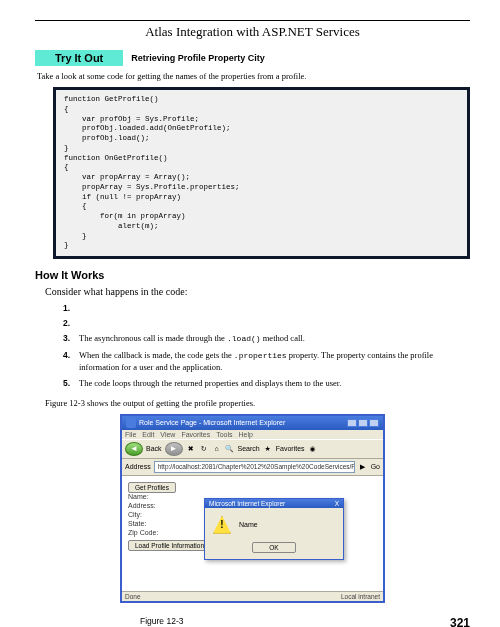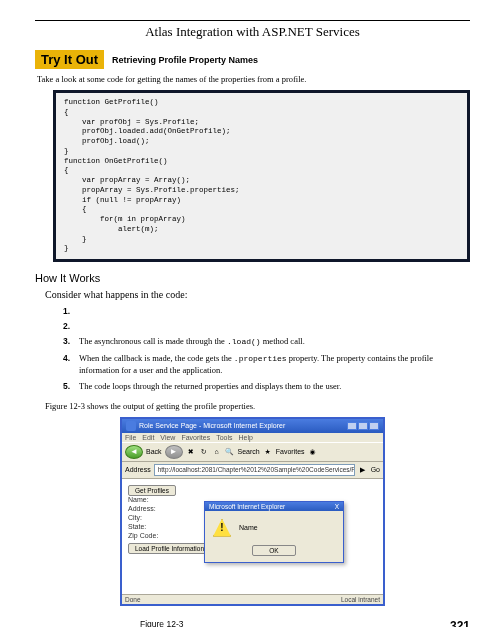--- a/index.html
+++ b/index.html
@@ -24,25 +24,25 @@
     font-size: 13px;
     font-family: Georgia, serif;
     margin-bottom: 10px;
   }
   .section-bar {
     display: flex;
     align-items: center;
     margin-bottom: 5px;
   }
   .try-it-out {
-    background: #eab308;
-    padding: 2px 6px;
+    background: #5eead4;
+    padding: 2px 20px;
     font-weight: bold;
     font-family: Arial, sans-serif;
-    font-size: 13px;
+    font-size: 11px;
   }
   .section-title {
     font-weight: bold;
     font-family: Arial, sans-serif;
     font-size: 9px;
     padding: 2px 8px;
   }
   .intro-text {
     font-size: 8.5px;
     margin-bottom: 6px;
@@ -52,21 +52,21 @@
     background: #f0f0f0;
     border: 3px solid #0f172a;
     font-family: 'Courier New', monospace;
     font-size: 7.5px;
     padding: 5px 8px;
     margin: 0 0 10px 18px;
     white-space: pre;
     line-height: 1.3;
   }
   .how-it-works {
-    font-weight: normal;
+    font-weight: bold;
     font-family: Arial, sans-serif;
     font-size: 11px;
     margin-bottom: 5px;
   }
   .consider {
     font-size: 10px;
     margin-bottom: 6px;
     padding-left: 10px;
   }
   .numbered-list {
@@ -224,21 +224,21 @@
 </style>
 </head>
 <body>
 
 <div class="page">
   <div class="header-line"></div>
   <div class="header-title">Atlas Integration with ASP.NET Services</div>
 
   <div class="section-bar">
     <span class="try-it-out">Try It Out</span>
-    <span class="section-title">Retrieving Profile Property Names</span>
+    <span class="section-title">Retrieving Profile Property City</span>
   </div>
   <div class="intro-text">Take a look at some code for getting the names of the properties from a profile.</div>
 
   <div class="code-block">function GetProfile()
 {
     var profObj = Sys.Profile;
     profObj.loaded.add(OnGetProfile);
     profObj.load();
 }
 function OnGetProfile()

